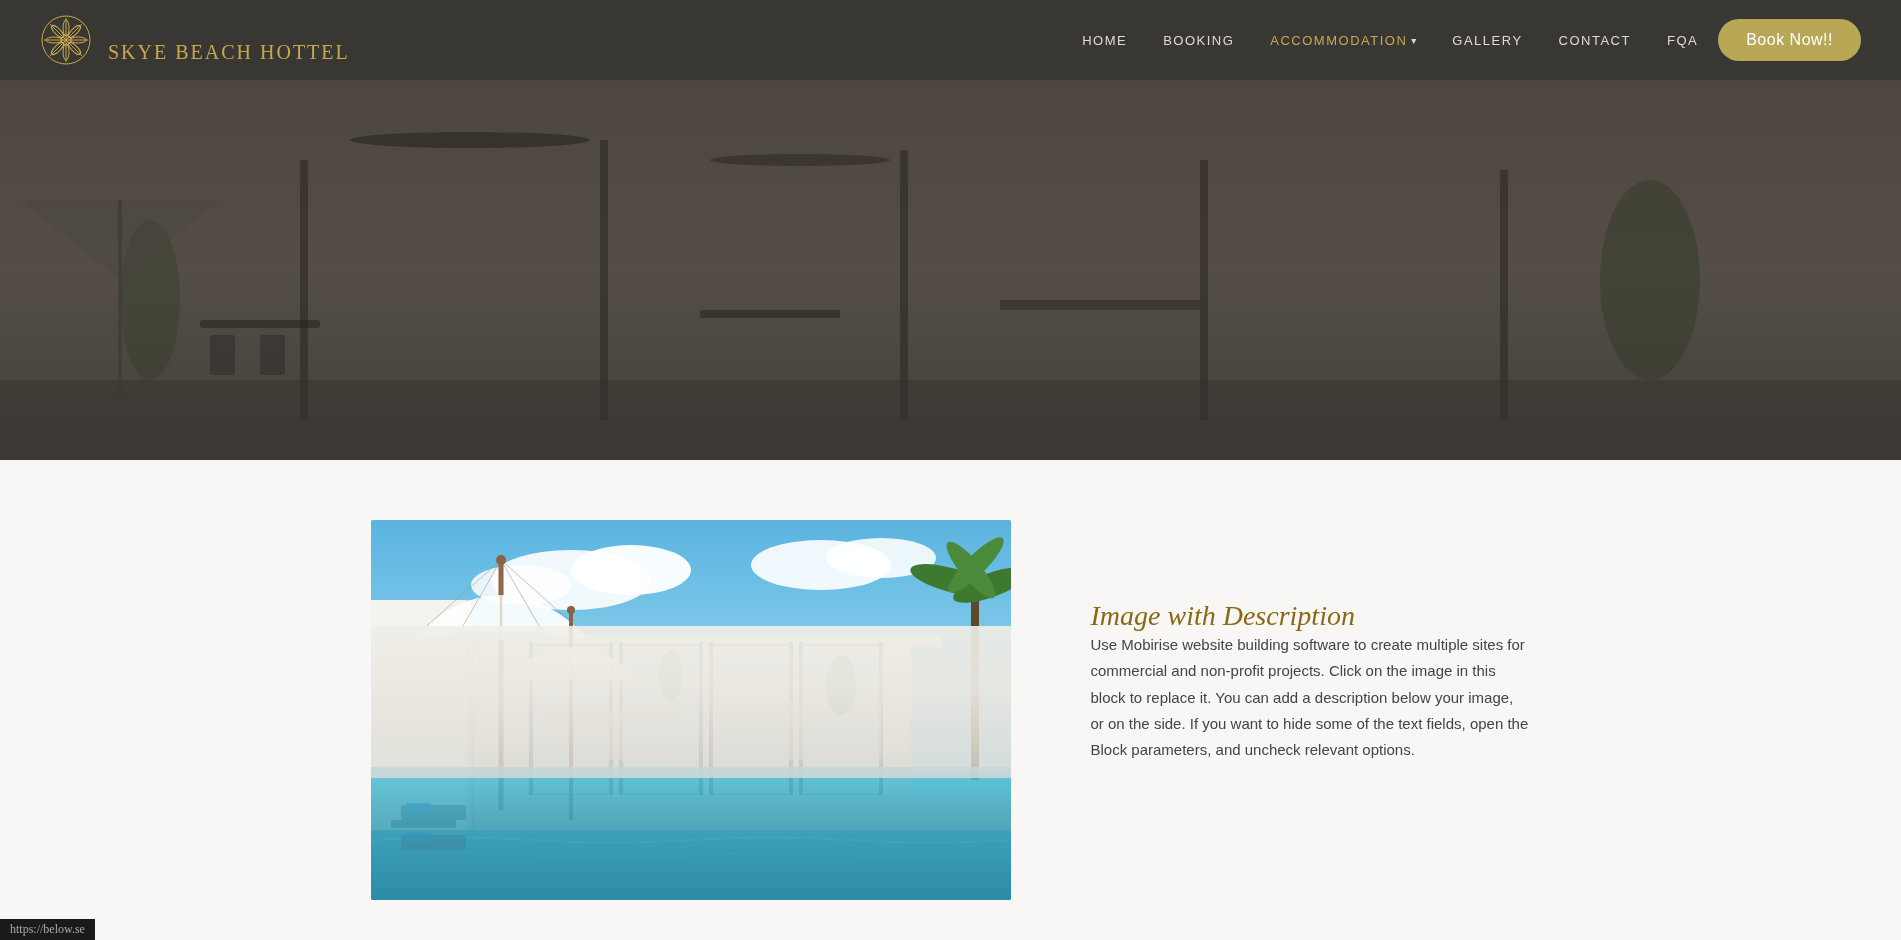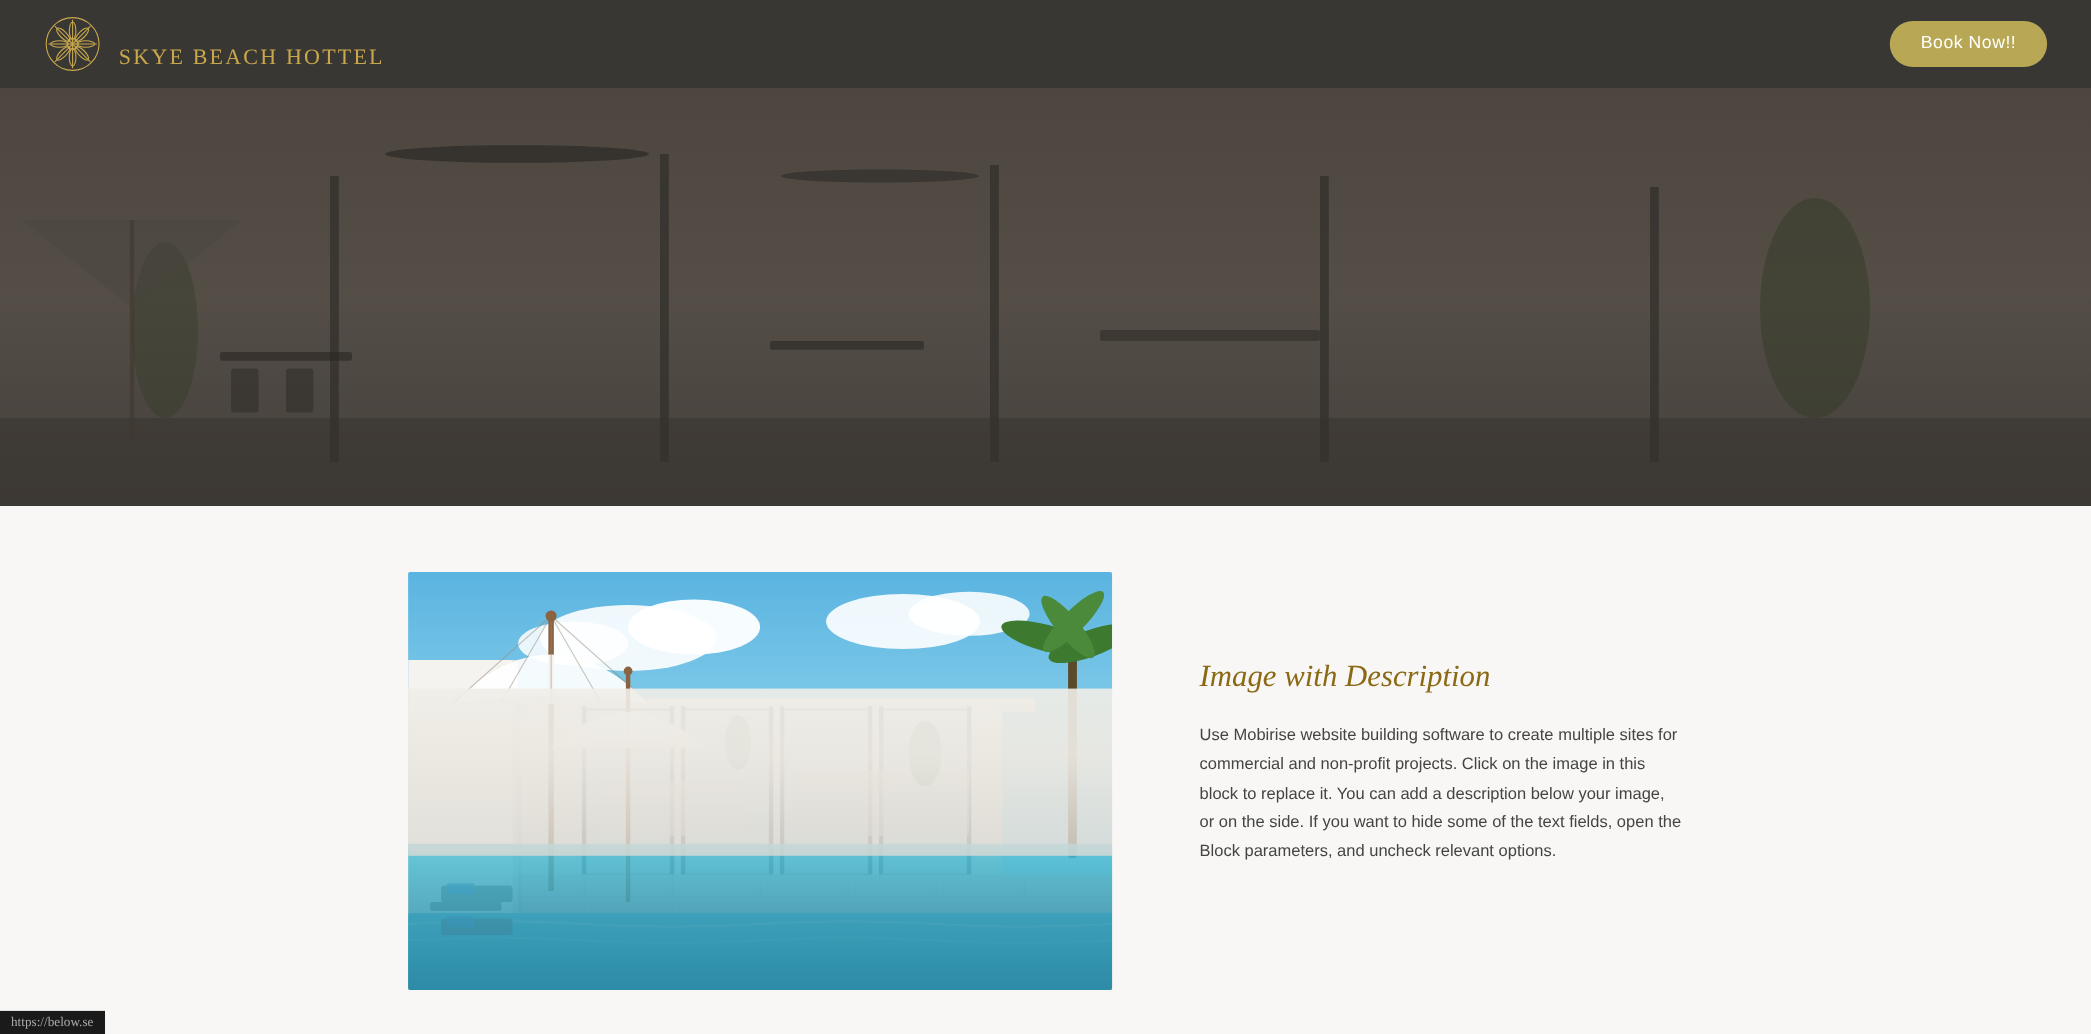--- a/index.html
+++ b/index.html
@@ -167,21 +167,20 @@
     .desc-col {
       flex: 1;
       padding-top: 80px;
     }
     .desc-title {
       color: #8b6914;
       font-size: 28px;
       font-family: 'Georgia', serif;
       font-weight: normal;
       font-style: italic;
-      margin-bottom: 24px;
     }
     .desc-text {
       color: #444;
       font-size: 15px;
       line-height: 1.75;
       font-family: Arial, sans-serif;
     }
 
     
     .status-bar {
@@ -217,20 +216,43 @@
         <ellipse cx="26" cy="14" rx="3" ry="8" transform="rotate(225 26 26)"></ellipse>
         <ellipse cx="26" cy="14" rx="3" ry="8" transform="rotate(270 26 26)"></ellipse>
         <ellipse cx="26" cy="14" rx="3" ry="8" transform="rotate(315 26 26)"></ellipse>
         <circle cx="26" cy="26" r="5" stroke="#c9a84c" fill="rgba(201,168,76,0.2)"></circle>
       </g>
     </svg>
     <span class="brand-name">SKYE BEACH HOTTEL</span>
   </div>
 
   <div style="display:flex;align-items:center;gap:0;">
+    <ul class="navbar-nav">
+      <li>
+        <a href="#">HOME</a>
+      </li>
+      <li>
+        <a href="#">BOOKING</a>
+      </li>
+      <li>
+        <div class="accommodation-item">
+          <a href="#" style="color:#c9a84c;">ACCOMMODATION</a>
+          <span class="dropdown-arrow">▾</span>
+        </div>
+      </li>
+      <li>
+        <a href="#">GALLERY</a>
+      </li>
+      <li>
+        <a href="#">CONTACT</a>
+      </li>
+      <li>
+        <a href="#">FQA</a>
+      </li>
+    </ul>
     <button class="book-btn">Book Now!!</button>
   </div>
 </nav>
 
 <section class="hero">
   <div class="hero-scene">
     
     <svg width="100%" height="100%" viewBox="0 0 1901 380" preserveAspectRatio="xMidYMid slice">
       <defs>
         <linearGradient id="skyGrad" x1="0" y1="0" x2="0" y2="1">

